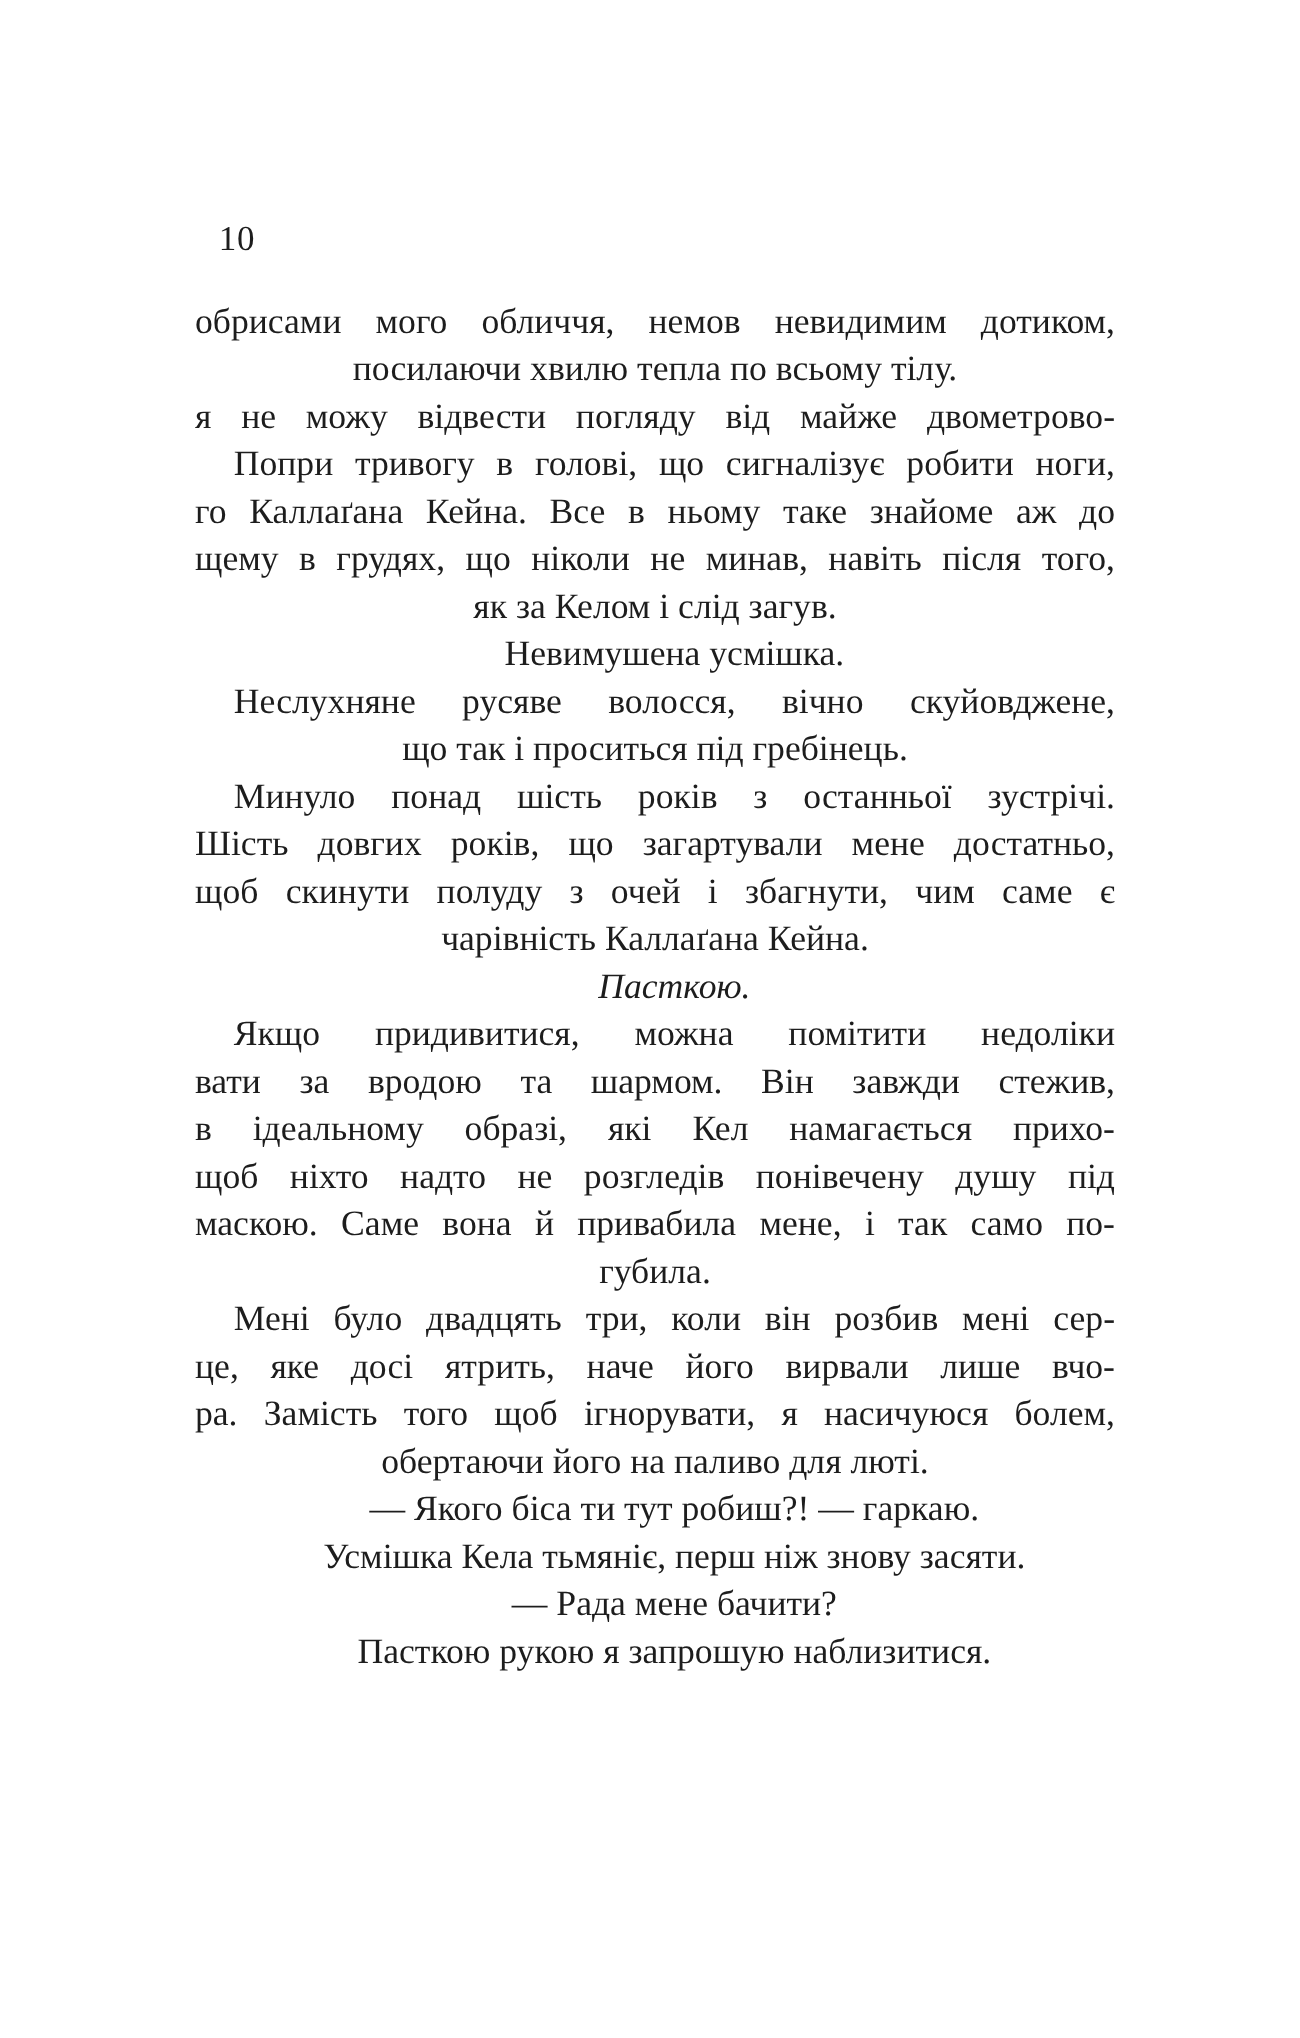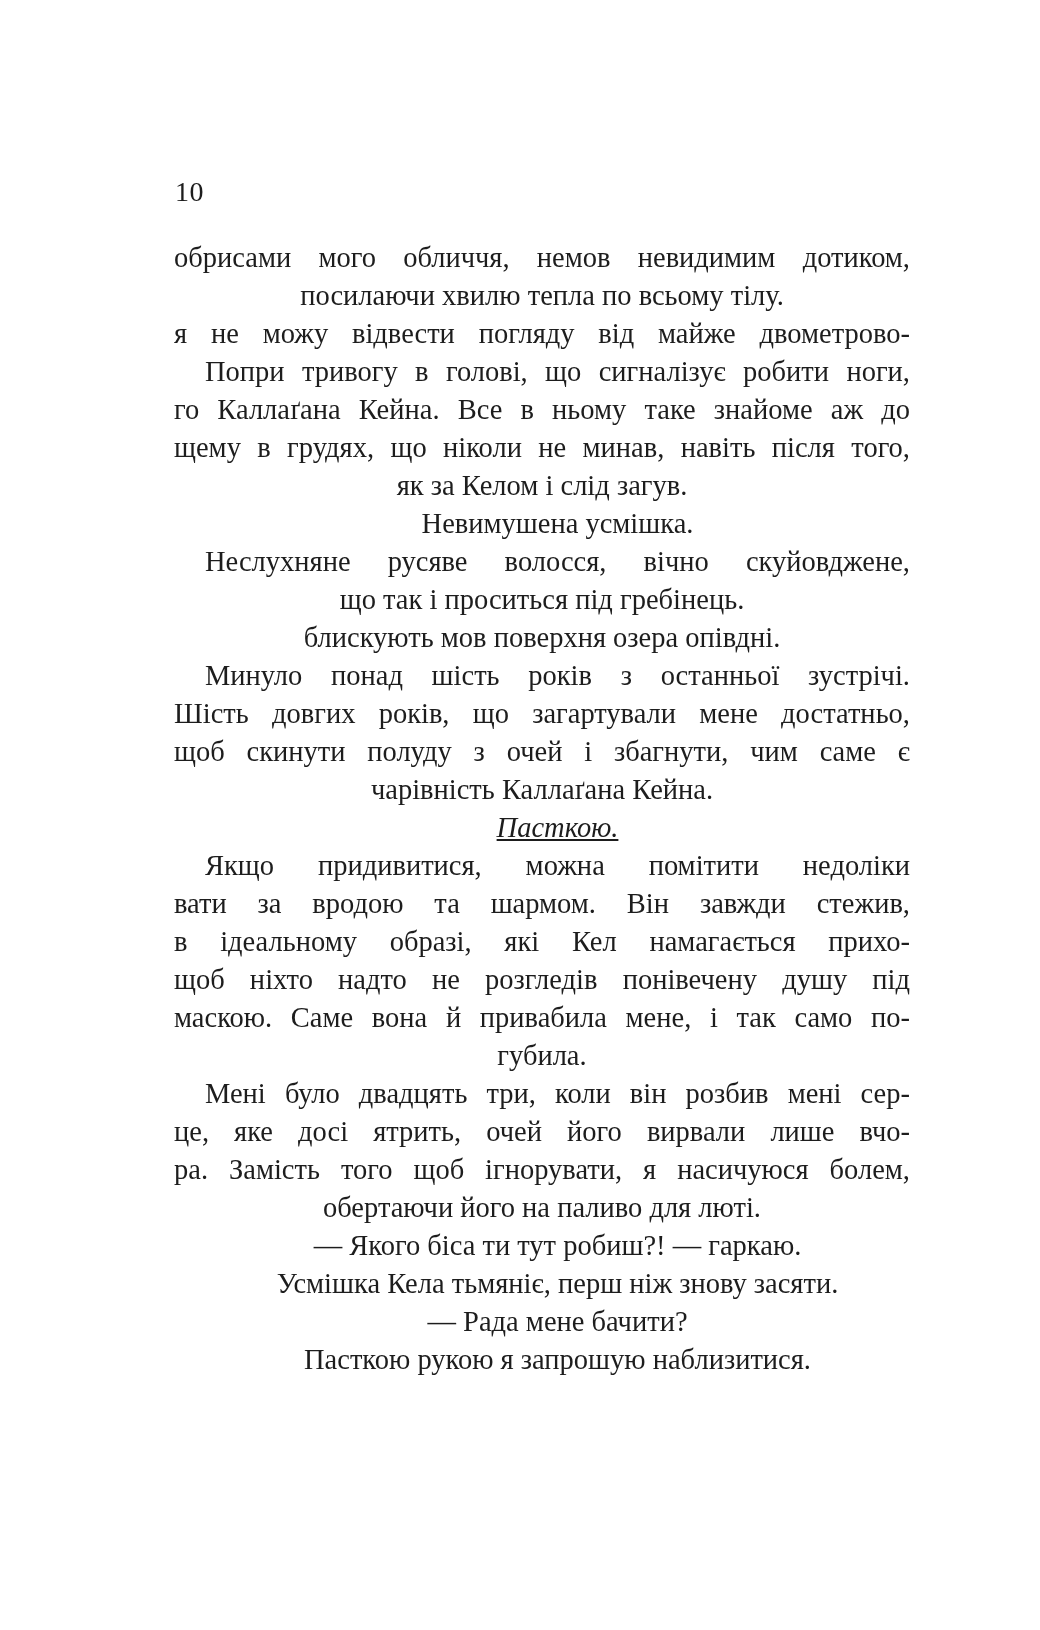--- a/index.html
+++ b/index.html
@@ -24,73 +24,71 @@
   .page-number {
     position: absolute;
     left: 175px;
     top: 137px;
     font-size: 28px;
     line-height: 38px;
     letter-spacing: 0.5px;
   }
   .body-text {
     position: absolute;
-    left: 174px;
+    left: 156px;
     top: 203px;
     width: 736px;
   }
   .line {
     font-size: 28.5px;
     line-height: 38px;
     text-align: center;
     white-space: nowrap;
   }
   .line.just {
     white-space: normal;
     text-align: justify;
     text-align-last: justify;
   }
   .line.indent {
     padding-left: 31px;
   }
   .line.italic {
     font-style: italic;
-    text-decoration: underline;
   }
 </style>
 </head>
 <body>
 
 <div class="page">
   <div class="page-number">10</div>
   <div class="body-text">
       <div class="line just">обрисами мого обличчя, немов невидимим дотиком,</div>
       <div class="line">посилаючи хвилю тепла по всьому тілу.</div>
       <div class="line just">я не можу відвести погляду від майже двометрово-</div>
       <div class="line indent just">Попри тривогу в голові, що сигналізує робити ноги,</div>
       <div class="line just">го Каллаґана Кейна. Все в ньому таке знайоме аж до</div>
       <div class="line just">щему в грудях, що ніколи не минав, навіть після того,</div>
       <div class="line">як за Келом і слід загув.</div>
       <div class="line indent">Невимушена усмішка.</div>
       <div class="line indent just">Неслухняне русяве волосся, вічно скуйовджене,</div>
       <div class="line">що так і проситься під гребінець.</div>
-      <div class="line">блискують мов поверхня озера опівдні.</div>
       <div class="line indent just">Минуло понад шість років з останньої зустрічі.</div>
       <div class="line just">Шість довгих років, що загартували мене достатньо,</div>
       <div class="line just">щоб скинути полуду з очей і збагнути, чим саме є</div>
       <div class="line">чарівність Каллаґана Кейна.</div>
       <div class="line indent italic">Пасткою.</div>
       <div class="line indent just">Якщо придивитися, можна помітити недоліки</div>
       <div class="line just">вати за вродою та шармом. Він завжди стежив,</div>
       <div class="line just">в ідеальному образі, які Кел намагається прихо-</div>
       <div class="line just">щоб ніхто надто не розгледів понівечену душу під</div>
       <div class="line just">маскою. Саме вона й привабила мене, і так само по-</div>
       <div class="line">губила.</div>
       <div class="line indent just">Мені було двадцять три, коли він розбив мені сер-</div>
-      <div class="line just">це, яке досі ятрить, очей його вирвали лише вчо-</div>
+      <div class="line just">це, яке досі ятрить, наче його вирвали лише вчо-</div>
       <div class="line just">ра. Замість того щоб ігнорувати, я насичуюся болем,</div>
       <div class="line">обертаючи його на паливо для люті.</div>
       <div class="line indent">— Якого біса ти тут робиш?! — гаркаю.</div>
       <div class="line indent">Усмішка Кела тьмяніє, перш ніж знову засяти.</div>
       <div class="line indent">— Рада мене бачити?</div>
       <div class="line indent">Пасткою рукою я запрошую наблизитися.</div>
     </div>
 </div>
 
 </body></html>

